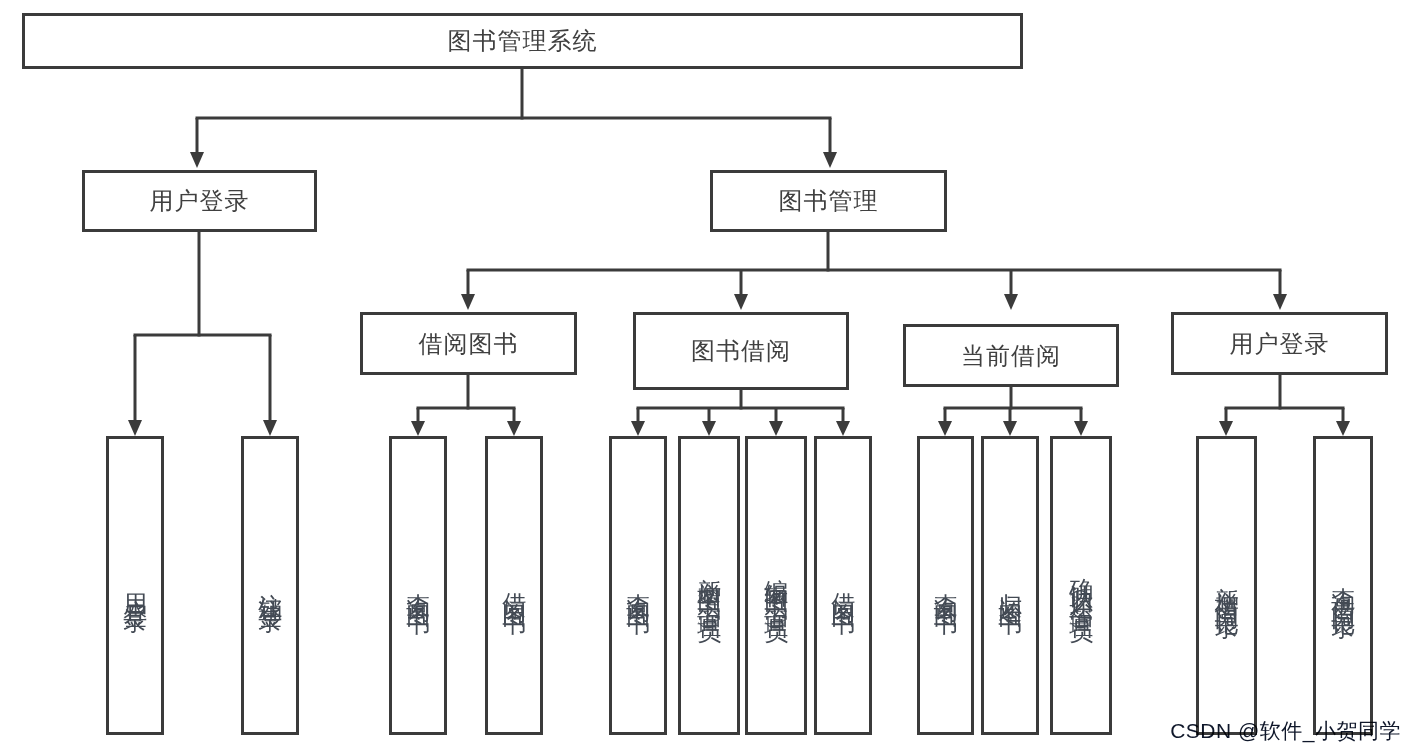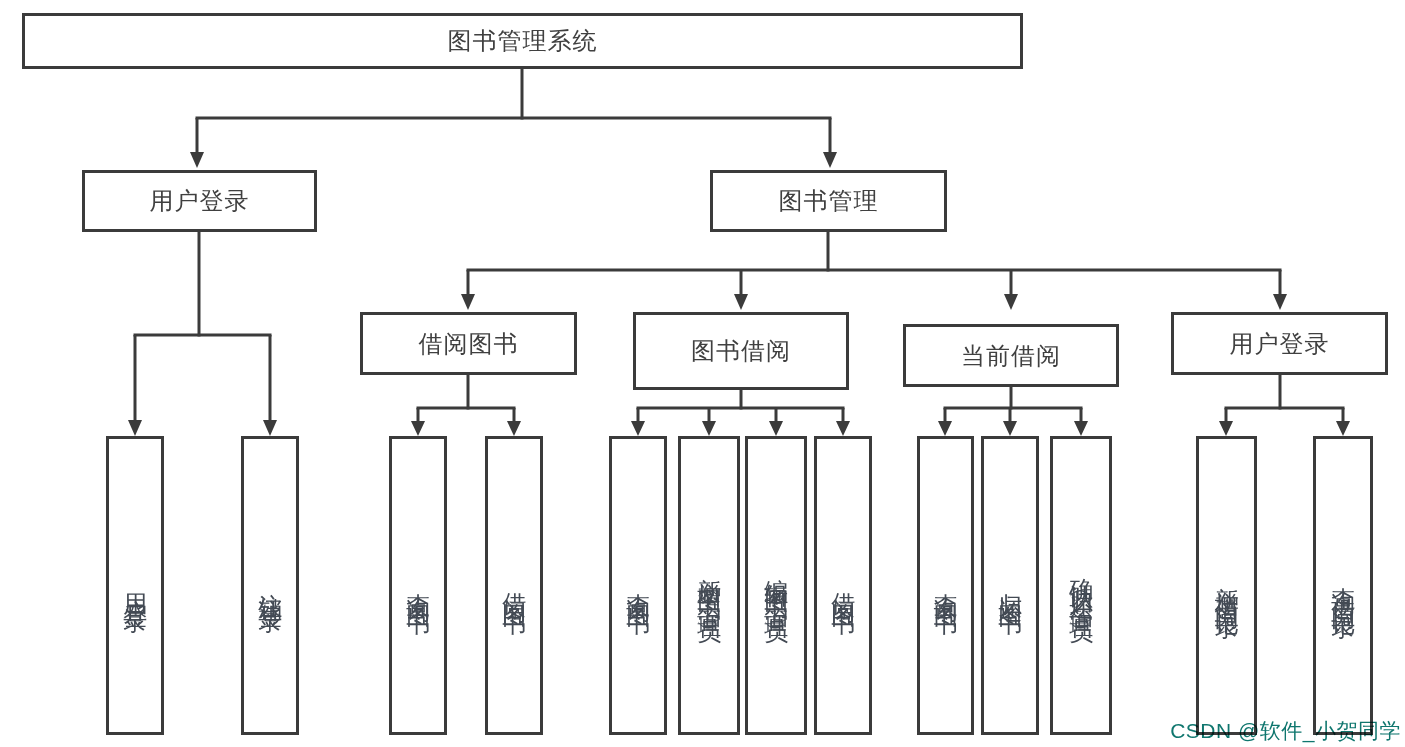--- a/index.html
+++ b/index.html
@@ -13,21 +13,21 @@
     border:3px solid #3b3b3b; display:flex; align-items:center; justify-content:center;
     z-index:2;
   }
   .hlabel { font-size:24px; color:#404040; letter-spacing:1px; white-space:nowrap; }
   .vtext {
     writing-mode:vertical-rl; text-orientation:mixed;
     font-size:24px; color:#434a54; letter-spacing:6px; line-height:1.1;
   }
   #watermark {
     position:absolute; right:4px; bottom:2px; z-index:3;
-    font-size:21px; color:#0f766e; letter-spacing:0.5px;
+    font-size:21px; color:#0f172a; letter-spacing:0.5px;
     mix-blend-mode:multiply; white-space:nowrap;
   }
 </style>
 </head>
 <body>
 
 <div id="canvas">
 
   <svg id="wires" width="1405" height="747" viewBox="0 0 1405 747" stroke="#3b3b3b" stroke-width="3" fill="#3b3b3b">
     <g>

